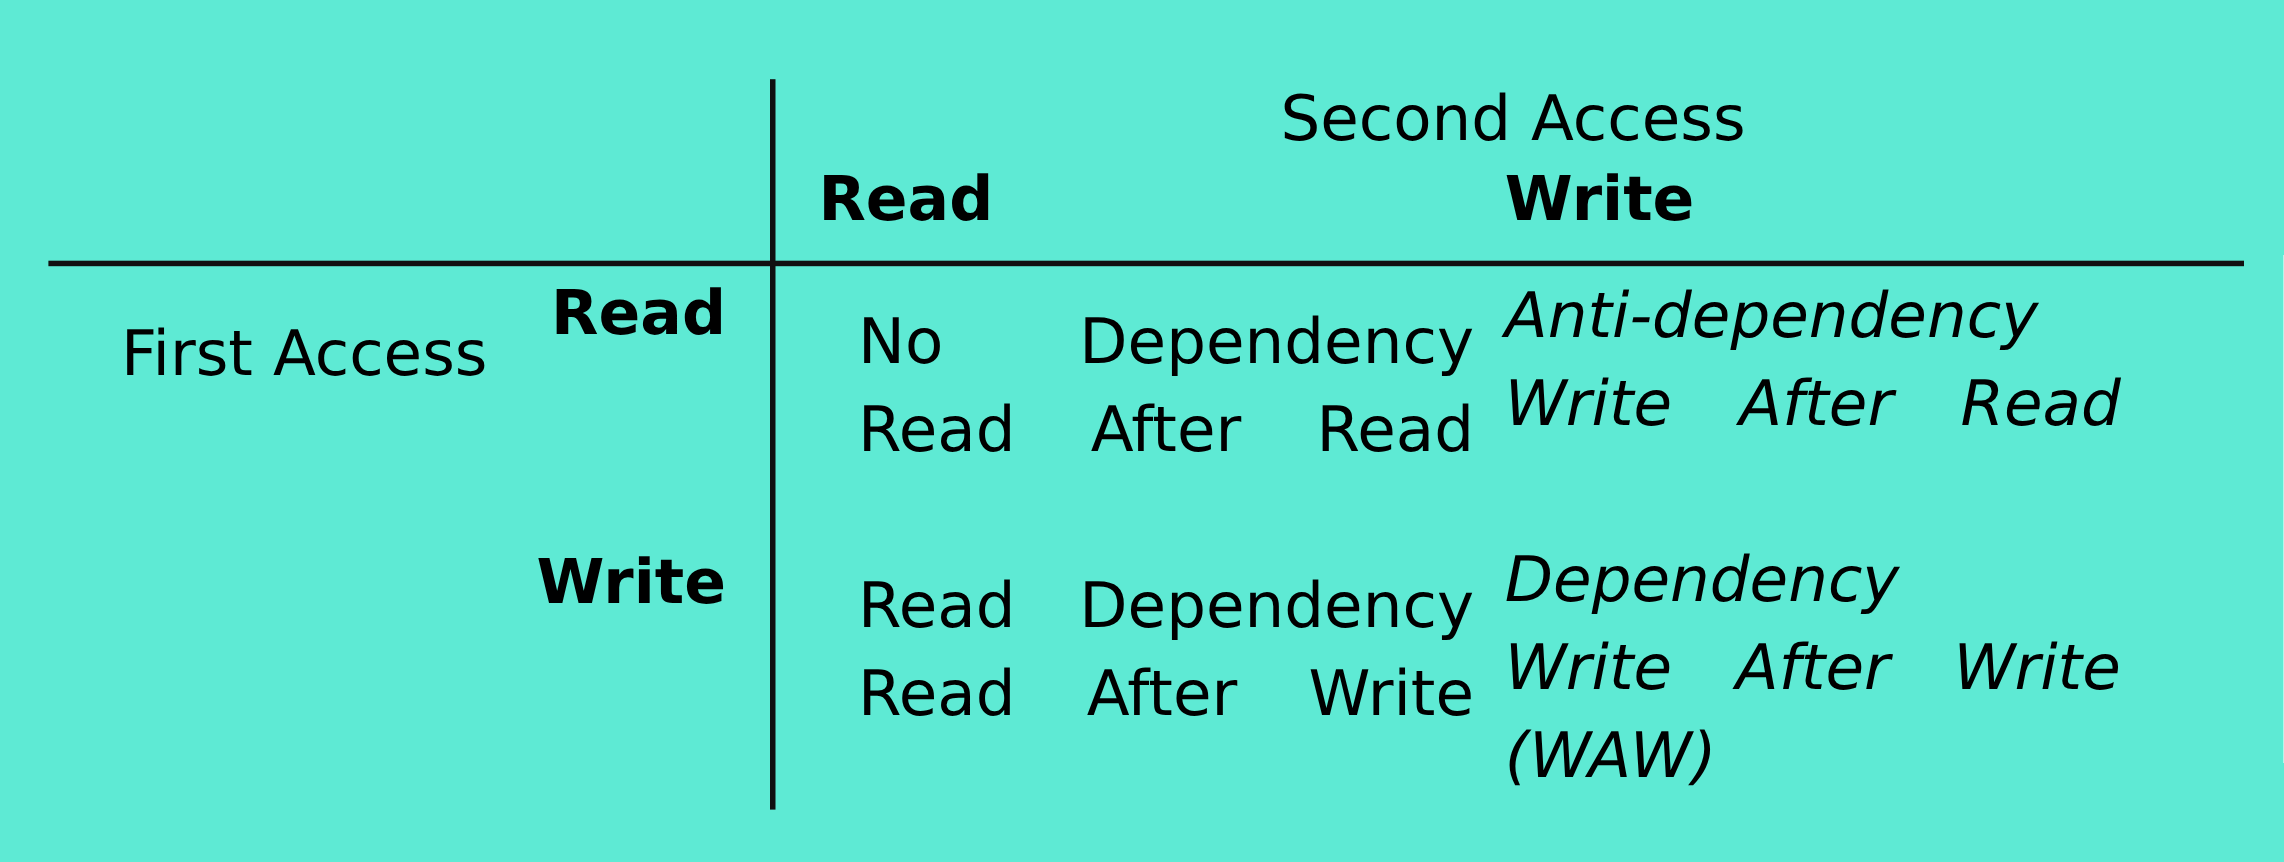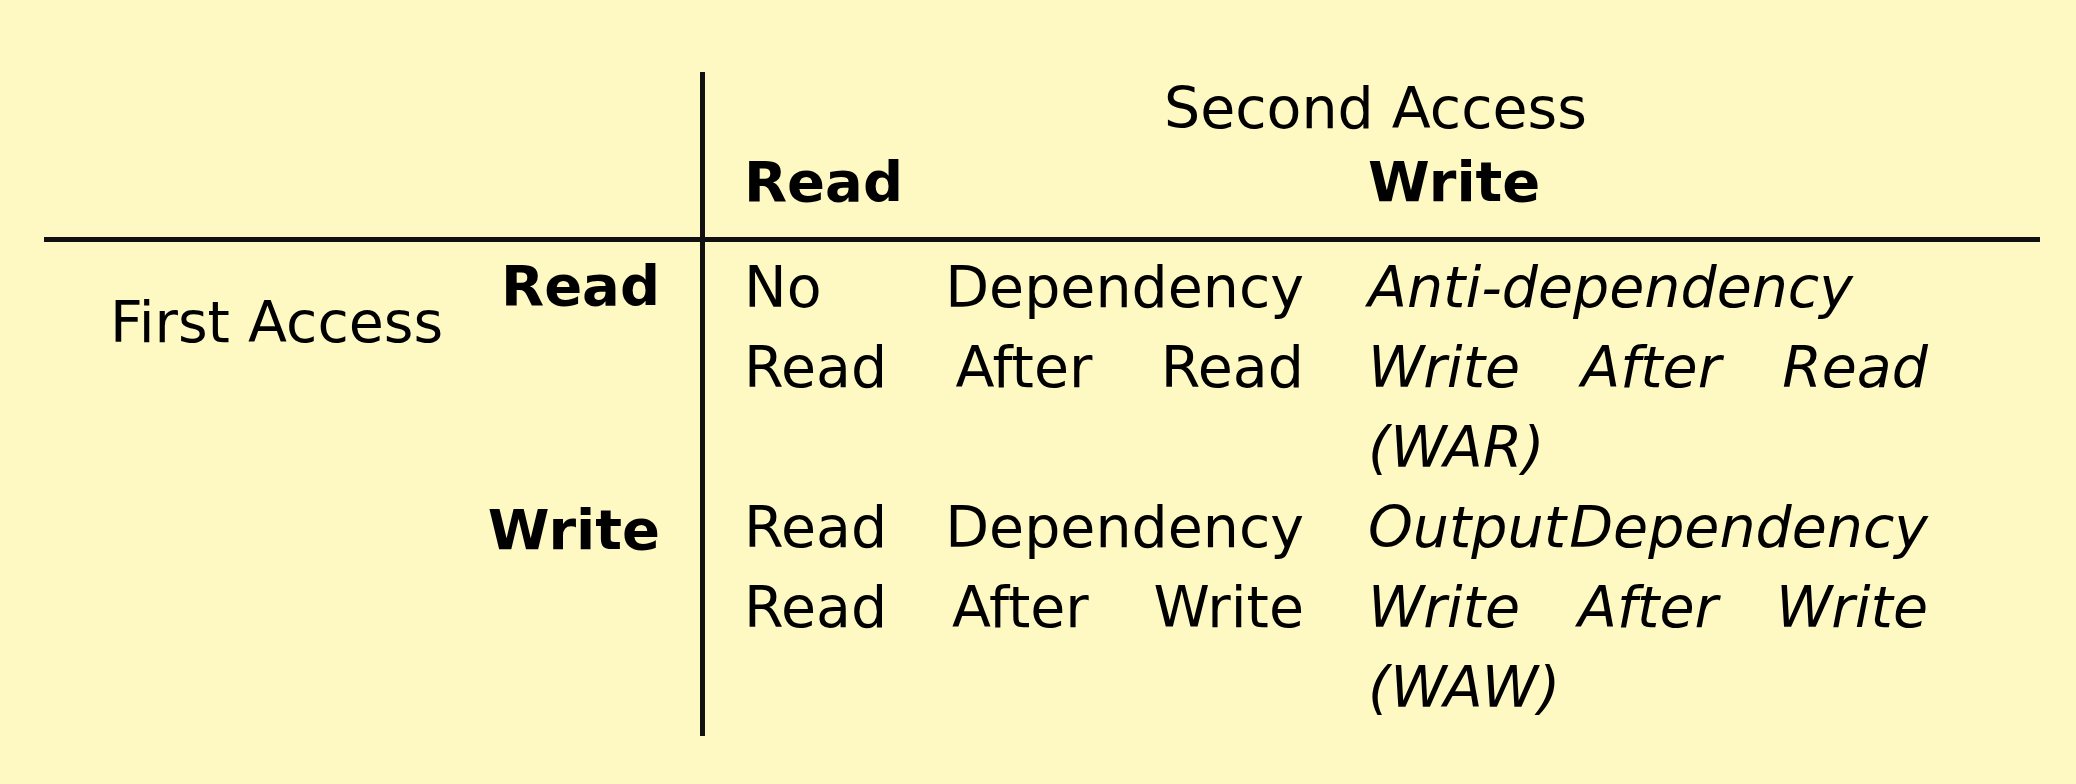--- a/index.html
+++ b/index.html
@@ -11,21 +11,21 @@
   body {
     font-family: "DejaVu Sans", "Liberation Sans", sans-serif;
     color: #000000;
     -webkit-font-smoothing: antialiased;
   }
 
   #page {
     position: relative;
     width: 2076px;
     height: 784px;
-    background: #fef9c3;
+    background: #5eead4;
     overflow: hidden;
   }
 
   
   .v-rule {
     position: absolute;
     left: 700px;
     top: 72px;
     width: 5px;
     height: 664px;
@@ -93,21 +93,21 @@
   .row-head.r2 { top: 496px; }
 
   
   .cell {
     position: absolute;
     font-size: 57px;
     font-weight: 400;
     line-height: 80px;
     width: 560px;
   }
-  .cell.c-read  { left: 744px; }
+  .cell.c-read  { left: 780px; margin-top: 24px; }
   .cell.c-write { left: 1368px; font-style: italic; }
   .cell.r1 { top: 247px; }
   .cell.r2 { top: 487px; }
 
   
   .jline {
     display: flex;
     justify-content: space-between;
     white-space: nowrap;
   }
@@ -152,38 +152,36 @@
 
   <div class="cell r1 c-write">
     <div class="jline solo">
         <span>Anti-dependency</span>
       </div>
     <div class="jline">
         <span>Write</span>
         <span>After</span>
         <span>Read</span>
       </div>
-    <div class="jline left">(WAR)</div>
   </div>
 
   <div class="cell r2 c-read">
     <div class="jline">
         <span>Read</span>
         <span>Dependency</span>
       </div>
     <div class="jline">
         <span>Read</span>
         <span>After</span>
         <span>Write</span>
       </div>
   </div>
 
   <div class="cell r2 c-write">
     <div class="jline">
-        <span>Output</span>
         <span>Dependency</span>
       </div>
     <div class="jline">
         <span>Write</span>
         <span>After</span>
         <span>Write</span>
       </div>
     <div class="jline left">(WAW)</div>
   </div>
 

